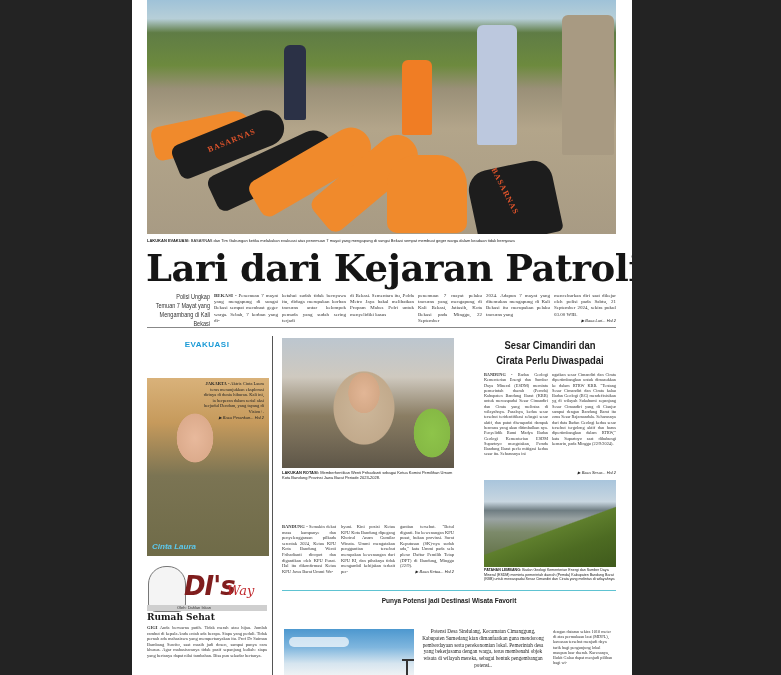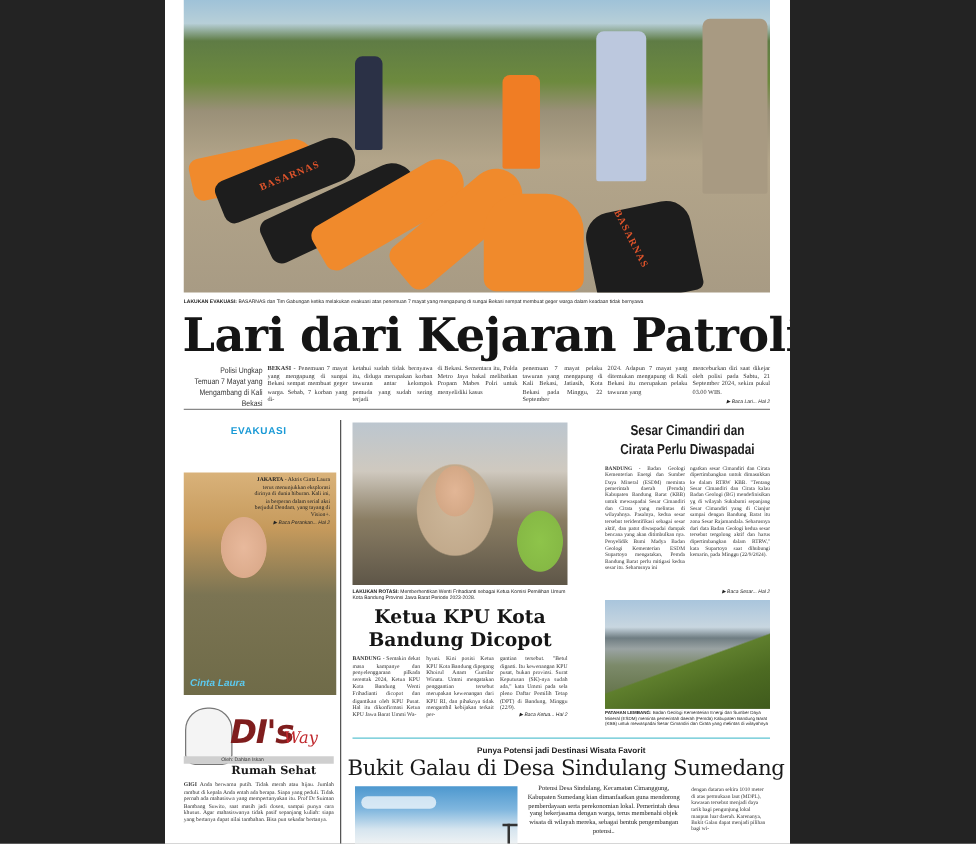--- a/index.html
+++ b/index.html
@@ -26,21 +26,21 @@
   .celeb-photo { left:15px; top:378px; width:122px; height:178px; background:
      radial-gradient(ellipse 30px 40px at 48px 60px, #e8b99c 0%, #dcab8c 60%, transparent 62%),
      linear-gradient(180deg, #d9b27a 0%, #c69a5c 25%, #7b7453 55%, #6f6b48 100%);
      border-radius:0; }
   .celeb-name { left:20px; top:542px; font-family:"Liberation Sans", sans-serif; font-style:italic; font-weight:bold; font-size:8px; color:#5cc9ee; }
   .celeb-text { left:70px; top:381px; width:62px; font-size:4.5px; line-height:5.6px; color:#222; text-align:right; background:rgba(255,255,255,0.0); }
   .dis-logo { left:52px; top:571px; font-family:"DejaVu Sans", sans-serif; font-weight:bold; font-style:italic; font-size:26px; color:#7f1d1d; letter-spacing:-1px; }
   .dis-way { left:95px; top:583px; font-family:"DejaVu Serif", serif; font-style:italic; font-size:13px; color:#c0282d; }
   .dis-face { left:16px; top:566px; width:36px; height:44px; border-radius:18px 18px 8px 8px; border:1px solid #777; background:#f4f4f4; }
   .dis-oleh { left:15px; top:605px; width:120px; height:6px; background:#cfcfcf; font-family:"Liberation Sans", sans-serif; font-size:4px; line-height:6px; color:#333; padding-left:30px; box-sizing:border-box; }
-  .rumah-title { left:27px; top:612px; width:120px; text-align:center; font-family:"DejaVu Serif", serif; font-weight:bold; font-size:9px; color:#1a1a1a; }
+  .rumah-title { left:15px; top:612px; width:120px; text-align:left; font-family:"DejaVu Serif", serif; font-weight:bold; font-size:9px; color:#1a1a1a; }
   .rumah-text { left:15px; top:625px; width:120px; font-size:4.5px; line-height:5.5px; color:#333; text-align:justify; }
   .kpu-photo { left:150px; top:338px; width:172px; height:130px; background:
      radial-gradient(ellipse 28px 36px at 82px 55px, #e2b696 0%, #d4a886 55%, transparent 57%),
      radial-gradient(ellipse 50px 60px at 82px 70px, #cdb79a 0%, #c2aa8c 60%, transparent 62%),
      radial-gradient(ellipse 30px 40px at 150px 95px, #8ec44a 0%, #86b945 60%, transparent 62%),
      linear-gradient(180deg, #bcc6cf 0%, #cfc9bf 30%, #8a7d63 60%, #5e5648 100%); }
   .kpu-caption { left:150px; top:470px; width:172px; font-family:"Liberation Sans", sans-serif; font-size:4px; line-height:5px; color:#222; }
   .kpu-head { left:150px; top:484px; width:172px; text-align:center; font-family:"DejaVu Serif", serif; font-weight:bold; font-size:15px; line-height:19px; color:#151515; }
   .sesar-head { left:352px; top:338px; width:132px; text-align:center; font-family:"Liberation Sans", sans-serif; font-weight:bold; font-size:11.5px; line-height:15px; color:#1a1a1a; transform:scaleX(0.82); transform-origin:center top; }
   .sesar-photo { left:352px; top:480px; width:132px; height:87px; background:
@@ -125,21 +125,20 @@
   <div class="abs rumah-title">Rumah Sehat</div>
   <div class="abs rumah-text">
     <b>GIGI</b><span> Anda berwarna putih. Tidak merah atau hijau. Jumlah rambut di kepala Anda entah ada berapa. Siapa yang peduli. Tidak pernah ada mahasiswa yang mempertanyakan itu. Prof Dr Suiman Bambang Suwito, saat masih jadi dosen, sampai punya cara khusus. Agar mahasiswanya tidak pasif sepanjang kuliah: siapa yang bertanya dapat nilai tambahan. Bisa pun sekadar bertanya.</span>
   </div>
 
   <div class="abs kpu-photo"></div>
   <div class="abs kpu-caption">
     <b>LAKUKAN ROTASI:</b>
     <span>Memberhentikan Wenti Frihadianti sebagai Ketua Komisi Pemilihan Umum Kota Bandung Provinsi Jawa Barat Periode 2023-2028.</span>
   </div>
-  <div class="abs kpu-head">Ketua KPU Kota Bandung Dicopot</div>
   <div class="col" style="left:150px;top:524px;width:54px;font-size:4.5px;line-height:5.6px;">
     <b>BANDUNG</b><span> - Semakin dekat masa kampanye dan penyelenggaraan pilkada serentak 2024, Ketua KPU Kota Bandung Wenti Frihadianti dicopot dan digantikan oleh KPU Pusat. Hal itu dikonfirmasi Ketua KPU Jawa Barat Ummi Wa-</span>
   </div>
   <div class="col" style="left:209px;top:524px;width:54px;font-size:4.5px;line-height:5.6px;">
     <span>hyuni. Kini posisi Ketua KPU Kota Bandung dipegang Khoirul Anam Gumilar Winata. Ummi mengatakan penggantian tersebut merupakan kewenangan dari KPU RI, dan pihaknya tidak mengambil kebijakan terkait per-</span>
   </div>
   <div class="col" style="left:268px;top:524px;width:54px;font-size:4.5px;line-height:5.6px;">
     <span>gantian tersebut. "Betul diganti. Itu kewenangan KPU pusat, bukan provinsi. Surat Keputusan (SK)-nya sudah ada," kata Ummi pada sela pleno Daftar Pemilih Tetap (DPT) di Bandung, Minggu (22/9).</span>
     <div class="jump" style="text-align:right;">▶ Baca Ketua... Hal 2</div>
   </div>
@@ -153,21 +152,20 @@
   </div>
   <div class="abs jump" style="left:440px;top:470px;width:44px;text-align:right;">▶ Baca Sesar... Hal 2</div>
   <div class="abs sesar-photo"></div>
   <div class="abs sesar-caption">
     <b>PATAHAN LEMBANG:</b>
     <span>Badan Geologi Kementerian Energi dan Sumber Daya Mineral (ESDM) meminta pemerintah daerah (Pemda) Kabupaten Bandung Barat (KBB) untuk mewaspadai Sesar Cimandiri dan Cirata yang melintas di wilayahnya</span>
   </div>
 
   <div class="abs cyan-rule"></div>
   <div class="abs bukit-kicker">Punya Potensi jadi Destinasi Wisata Favorit</div>
-  <div class="abs bukit-head">Bukit Galau di Desa Sindulang Sumedang</div>
   <div class="abs bukit-photo">
     <div style="position:absolute;left:5px;top:8px;width:60px;height:10px;background:rgba(255,255,255,0.7);border-radius:6px;"></div>
     <div style="position:absolute;left:118px;top:30px;width:12px;height:2px;background:#333;"></div>
     <div style="position:absolute;left:122px;top:30px;width:2px;height:16px;background:#333;"></div>
   </div>
   <div class="abs bukit-lead">Potensi Desa Sindulang, Kecamatan Cimanggung, Kabupaten Sumedang kian dimanfaatkan guna mendorong pemberdayaan serta perekonomian lokal. Pemerintah desa yang bekerjasama dengan warga, terus membenahi objek wisata di wilayah mereka, sebagai bentuk pengembangan potensi..</div>
   <div class="abs bukit-side">dengan dataran sekira 1010 meter di atas permukaan laut (MDPL), kawasan tersebut menjadi daya tarik bagi pengunjung lokal maupun luar daerah. Karenanya, Bukit Galau dapat menjadi pilihan bagi wi-</div>
 </div>
 
 </body></html>

